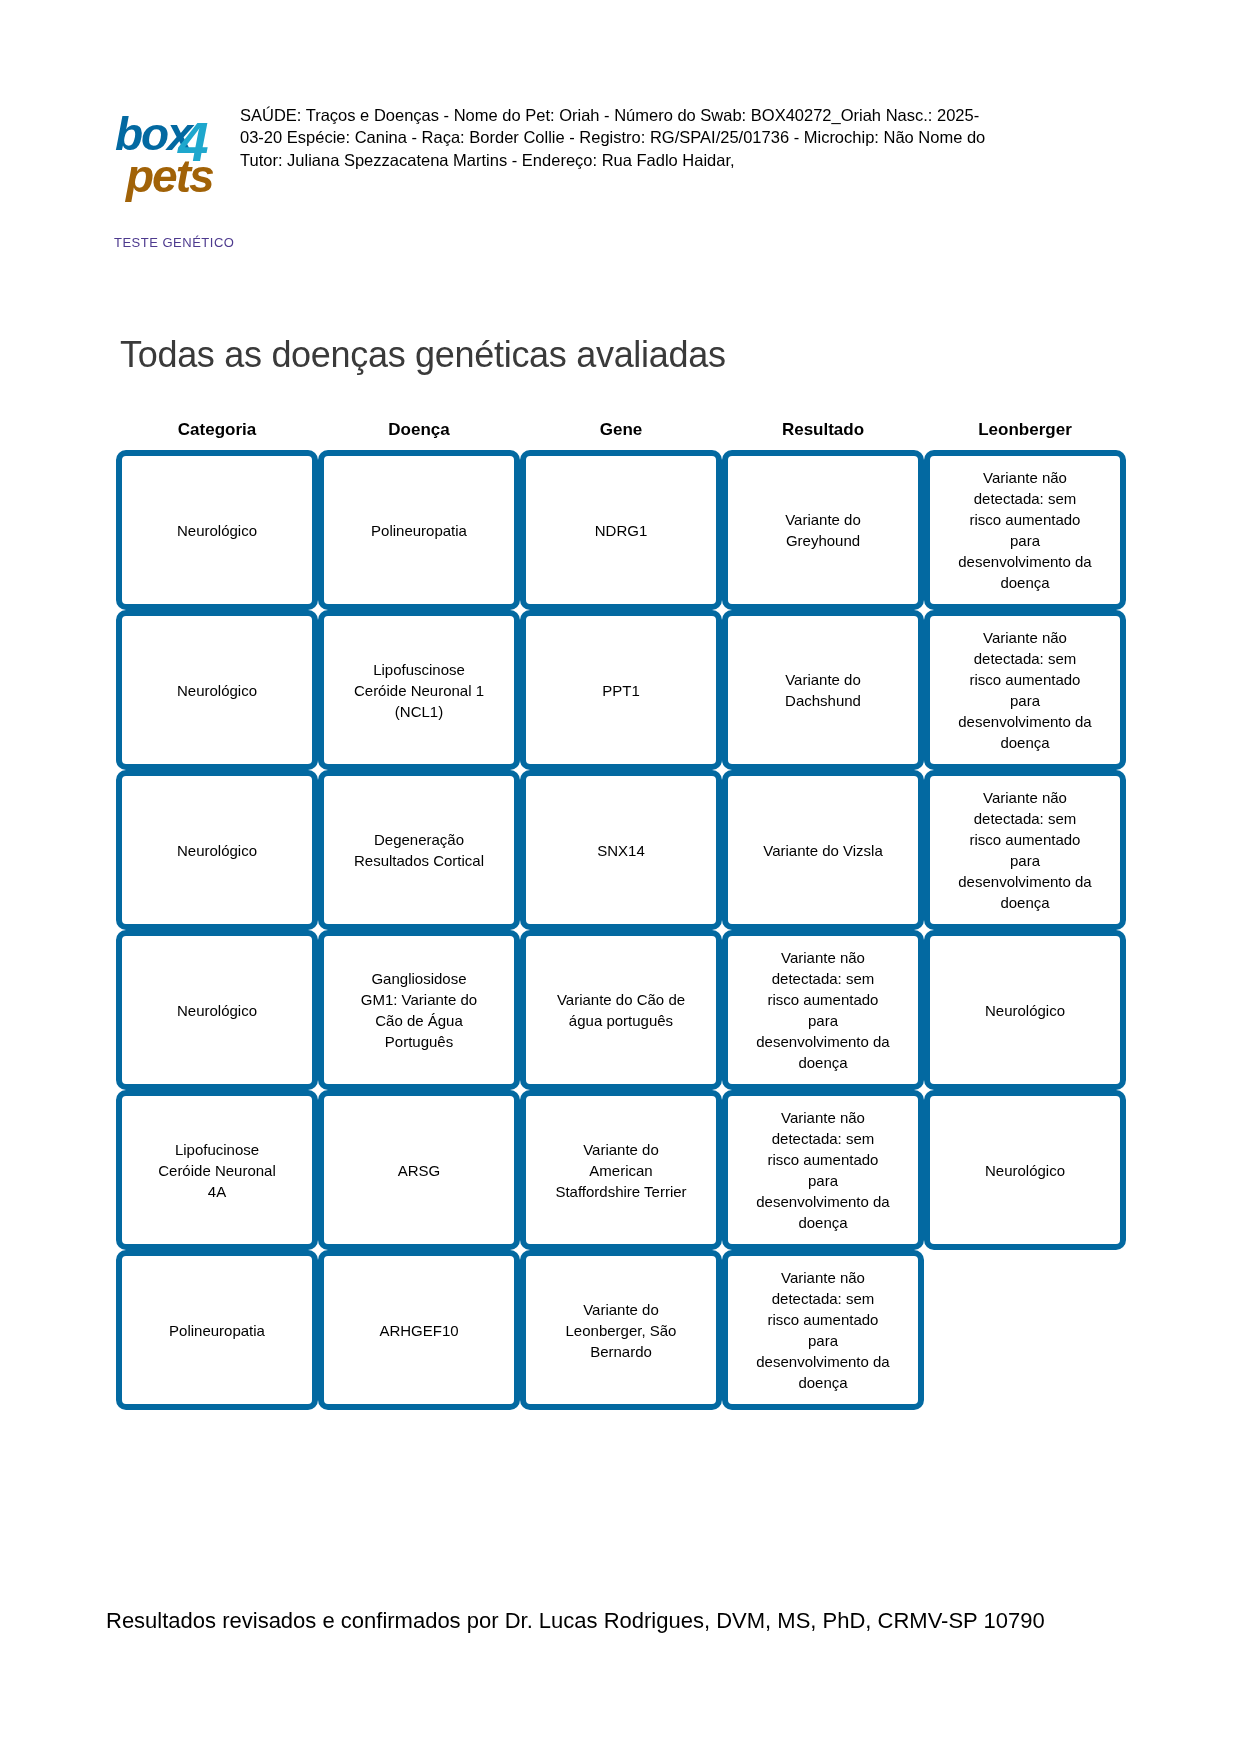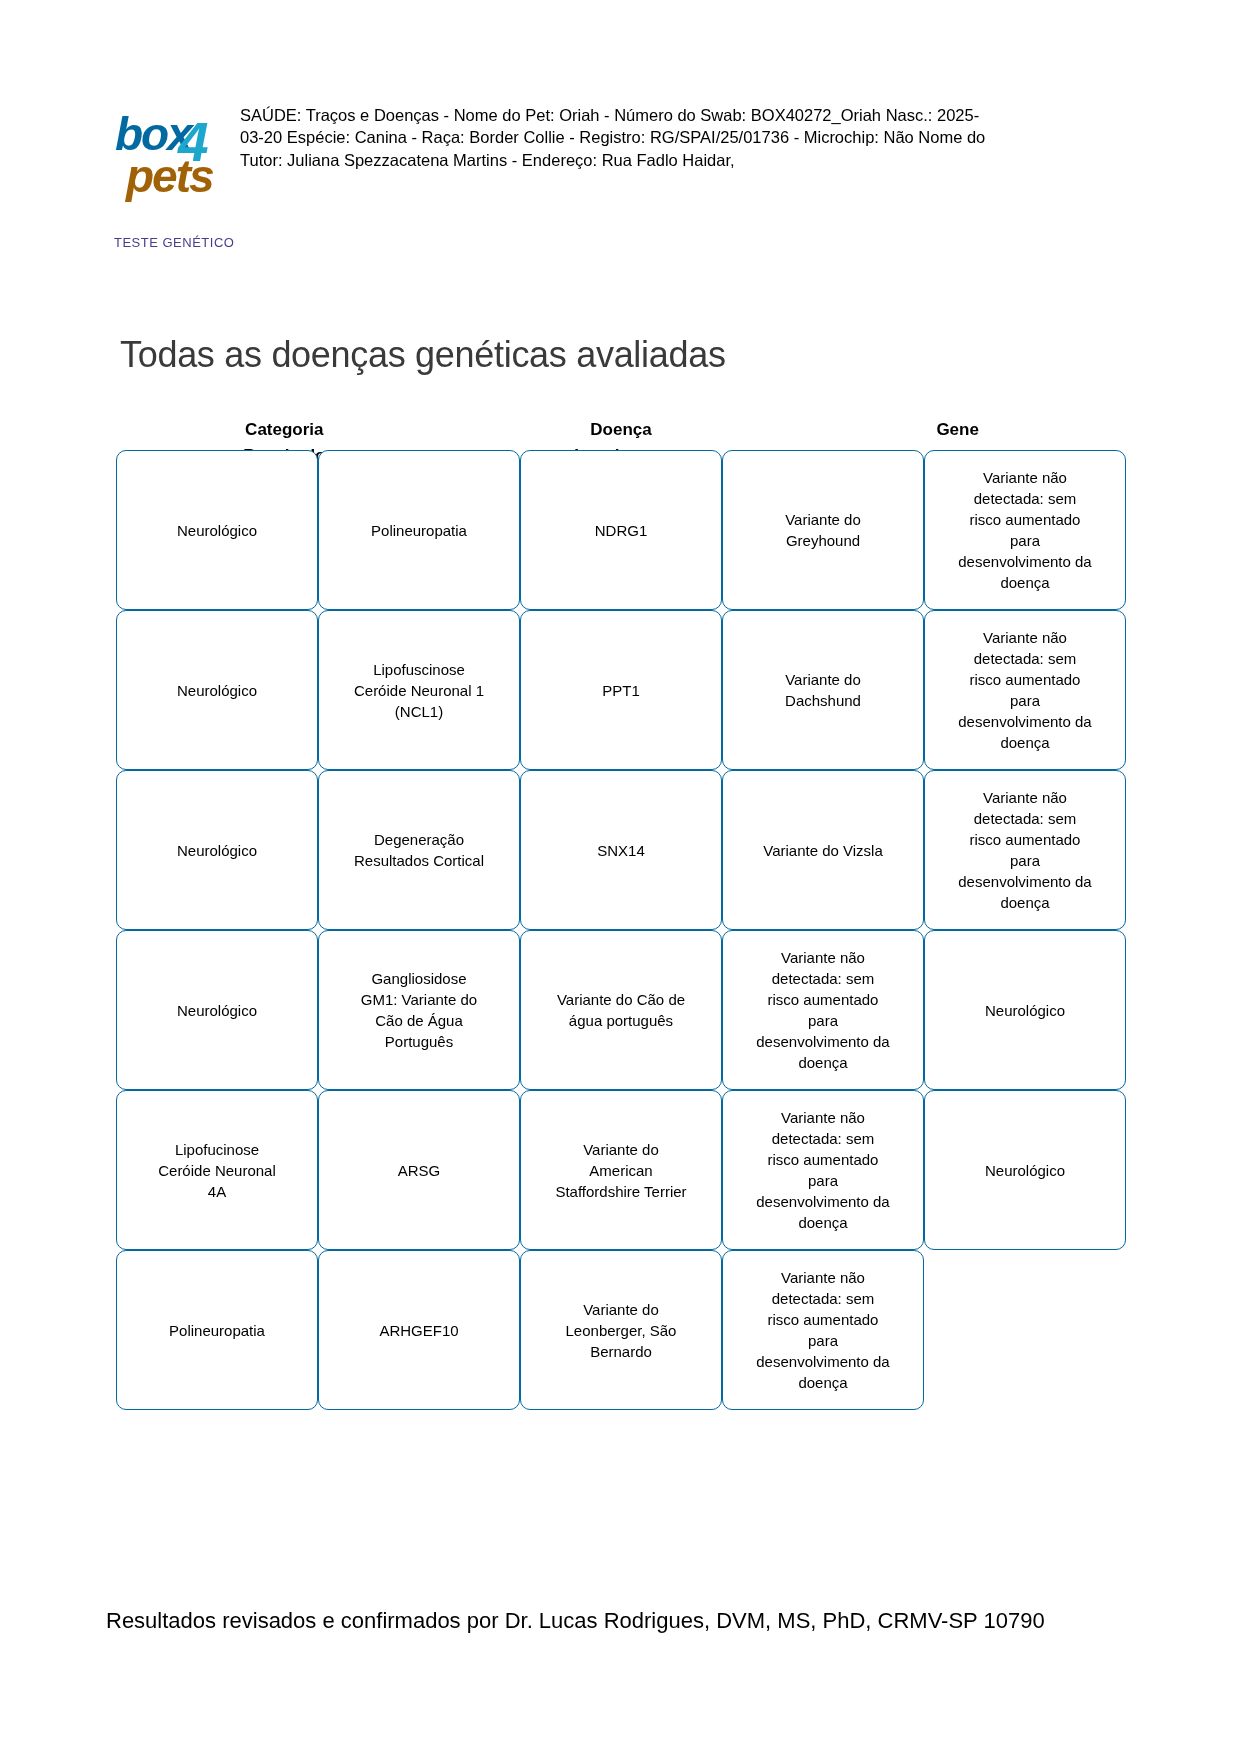--- a/index.html
+++ b/index.html
@@ -51,32 +51,32 @@
     margin: 16px;
     font-size: 36px; font-weight: normal;
     letter-spacing: -0.3px;
     color: #3a3a3a;
     white-space: nowrap;
   }
 
   
   .table { position: absolute; left: 116px; top: 417px; width: 1010px; }
   .table-header {
-    display: grid; grid-template-columns: repeat(3, 1fr);
+    display: grid; grid-template-columns: repeat(5, 1fr);
     height: 26px; line-height: 26px; margin-bottom: 7px;
   }
   .col-header {
     text-align: center; font-weight: bold; font-size: 17px;
   }
   .table-body {
     display: grid; grid-template-columns: repeat(5, 1fr);
     grid-auto-rows: 160px;
   }
   .cell {
-    border: 1px solid #0369a1;
+    border: 6px solid #0369a1;
     border-radius: 10px;
     background: #fff;
     box-sizing: border-box;
     display: flex; align-items: center; justify-content: center;
     text-align: center;
     font-size: 15px; line-height: 21px;
     padding: 6px 8px;
   }
   .cell span { white-space: pre-line; }
 

